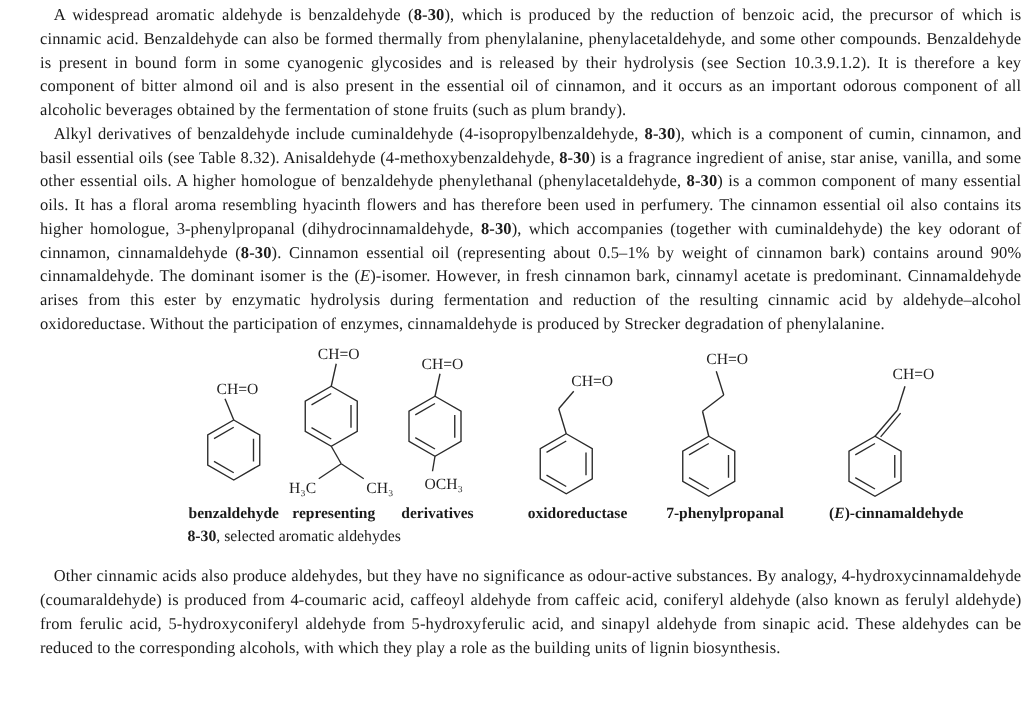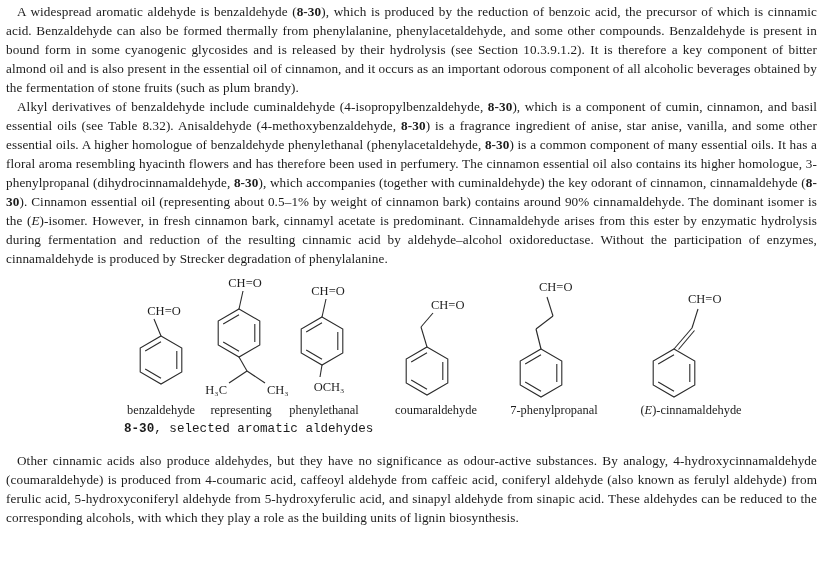--- a/index.html
+++ b/index.html
@@ -1,21 +1,21 @@
 <!DOCTYPE html>
 <html><head>
 <meta charset="utf-8">
 <style>
   html,body{margin:0;padding:0;}
   body{
     width:822px;height:565px;overflow:hidden;background:#ffffff;
     font-family:"Liberation Serif","DejaVu Serif",serif;
     color:#1b1b1b;
   }
-  .page{padding:2px 5px 0 6px;}
+  .page{padding:2px 5px 0 6px;margin-left:26px;}
   p.body-par{
     margin:0;
     font-size:13.2px;
     line-height:19px;
     text-align:justify;
     text-indent:11px;
     letter-spacing:0.1px;
   }
   p.body-par b{font-weight:bold;}
   p.body-par i{font-style:italic;}
@@ -29,28 +29,28 @@
     top:0;
     width:130px;
     text-align:center;
   }
   .molecule svg{display:block;margin:0 auto;}
   .mol-label{
     font-size:12.4px;
     line-height:14px;
     margin-top:2px;
     white-space:nowrap;
+    font-weight:bold;
   }
   .mol-label i{font-style:italic;}
   .fig-caption{
     position:absolute;
     left:118px;
     top:151px;
     font-size:12.6px;
-    font-family:Liberation Mono, monospace;
   }
   .fig-caption b{font-weight:bold;}
   svg text{
     font-family:"Liberation Serif","DejaVu Serif",serif;
     font-size:12.5px;
     fill:#1f1f1f;
   }
   .struct-stroke{stroke:#2b2b2b;stroke-width:1.1;fill:none;}
   .defs-holder{position:absolute;width:0;height:0;}
 </style>
@@ -100,31 +100,31 @@
     </div>
 
     <div class="molecule" style="left:253px">
       <svg width="130" height="130" viewBox="0 0 130 130">
         <use href="#ring" x="63" y="70"></use>
         <line class="struct-stroke" x1="63" y1="46" x2="67" y2="28"></line>
         <text x="69" y="24" text-anchor="middle">CH=O</text>
         <line class="struct-stroke" x1="63" y1="94" x2="61" y2="106"></line>
         <text x="70" y="120" text-anchor="middle">OCH₃</text>
       </svg>
-      <div class="mol-label"><span>phenylethanal</span></div>
+      <div class="mol-label"><span>derivatives</span></div>
     </div>
 
     <div class="molecule" style="left:365px">
       <svg width="130" height="130" viewBox="0 0 130 130">
         <use href="#ring" x="56" y="100"></use>
         <line class="struct-stroke" x1="56" y1="76" x2="50" y2="56"></line>
         <line class="struct-stroke" x1="50" y1="56" x2="62" y2="42"></line>
         <text x="60" y="38" text-anchor="start">CH=O</text>
       </svg>
-      <div class="mol-label"><span>coumaraldehyde</span></div>
+      <div class="mol-label"><span>oxidoreductase</span></div>
     </div>
 
     <div class="molecule" style="left:483px">
       <svg width="130" height="130" viewBox="0 0 130 130">
         <use href="#ring" x="52" y="102"></use>
         <line class="struct-stroke" x1="52" y1="78" x2="47" y2="58"></line>
         <line class="struct-stroke" x1="47" y1="58" x2="64" y2="45"></line>
         <line class="struct-stroke" x1="64" y1="45" x2="58" y2="26"></line>
         <text x="50" y="20" text-anchor="start">CH=O</text>
       </svg>

